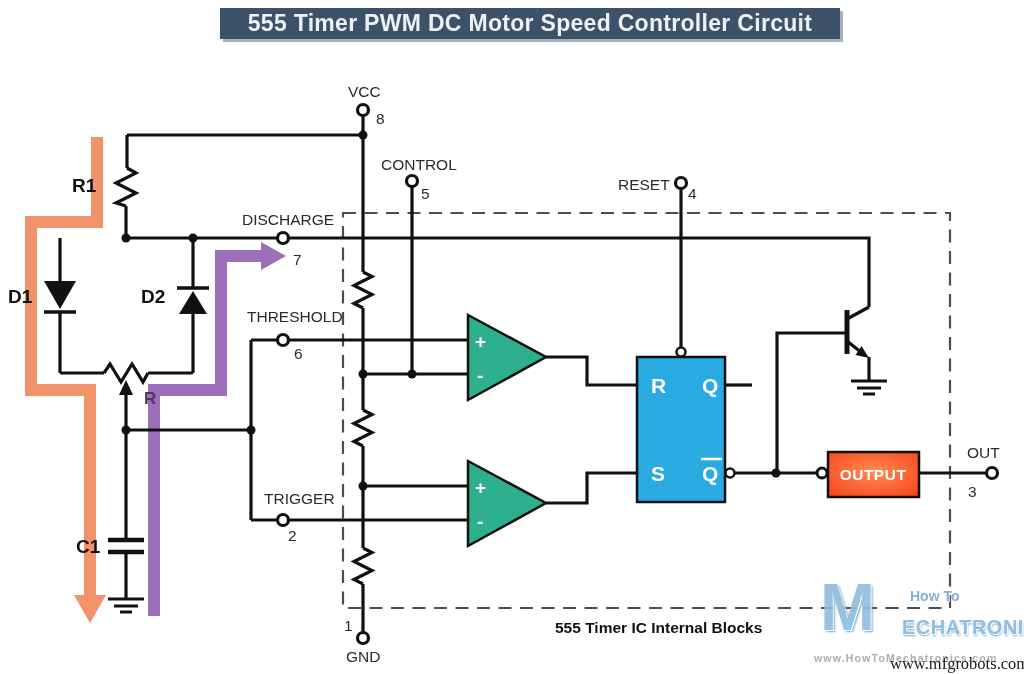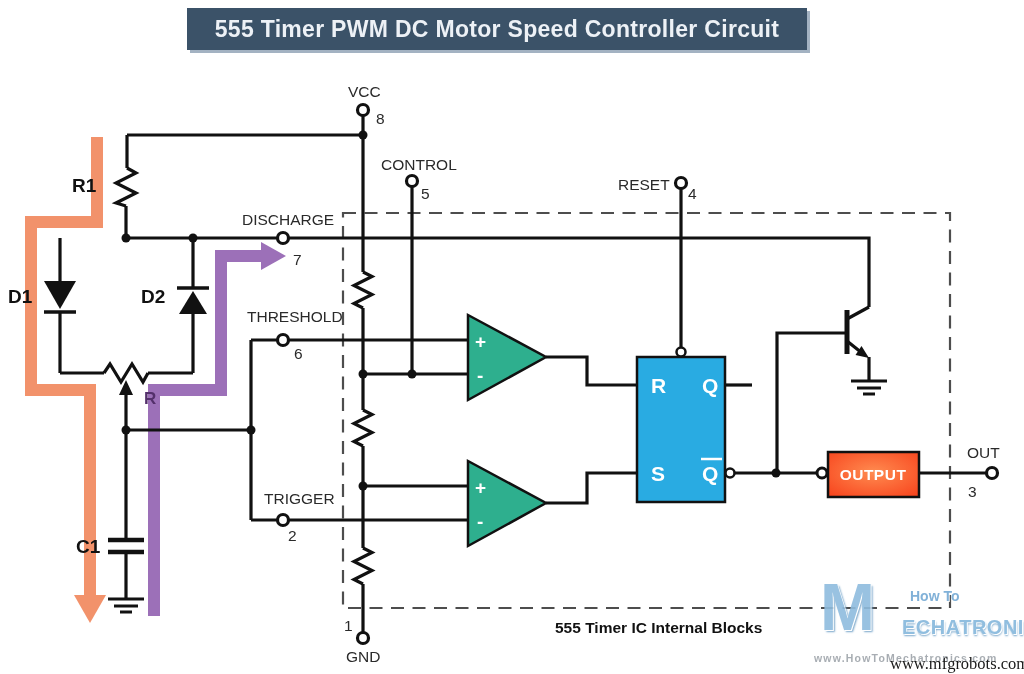--- a/index.html
+++ b/index.html
@@ -1,18 +1,18 @@
 <!DOCTYPE html>
 <html><head>
 <meta charset="utf-8">
 <style>
   html,body{margin:0;padding:0;background:#fff;}
   #stage{position:relative;width:1024px;height:674px;background:#ffffff;overflow:hidden;
          font-family:"Liberation Sans",sans-serif;}
-  #banner{position:absolute;left:187px;top:8px;width:620px;height:42px;background:#3B5268;
+  #banner{position:absolute;left:220px;top:8px;width:620px;height:31px;background:#3B5268;
           box-shadow:3px 3px 0 #A3B2C2;display:flex;align-items:center;justify-content:center;}
   #banner .title{color:#EDF1F6;font-size:23px;font-weight:bold;letter-spacing:.3px;}
   svg{position:absolute;left:0;top:0;}
   svg text{font-family:"Liberation Sans",sans-serif;fill:#2a2a2a;font-size:15.5px;}
   svg text.comp-label{font-weight:bold;font-size:19px;fill:#111;}
   svg text.pot-label{font-weight:bold;font-size:17px;fill:#54306B;}
   svg text.ff-label{font-weight:bold;font-size:21px;fill:#ffffff;}
   svg text.opamp-sign{font-weight:bold;font-size:19px;fill:#ffffff;}
   svg text.caption{font-weight:bold;font-size:15.5px;fill:#111;}
   svg text.outblock-label{font-weight:bold;font-size:15.5px;fill:#ffffff;letter-spacing:.5px;}

